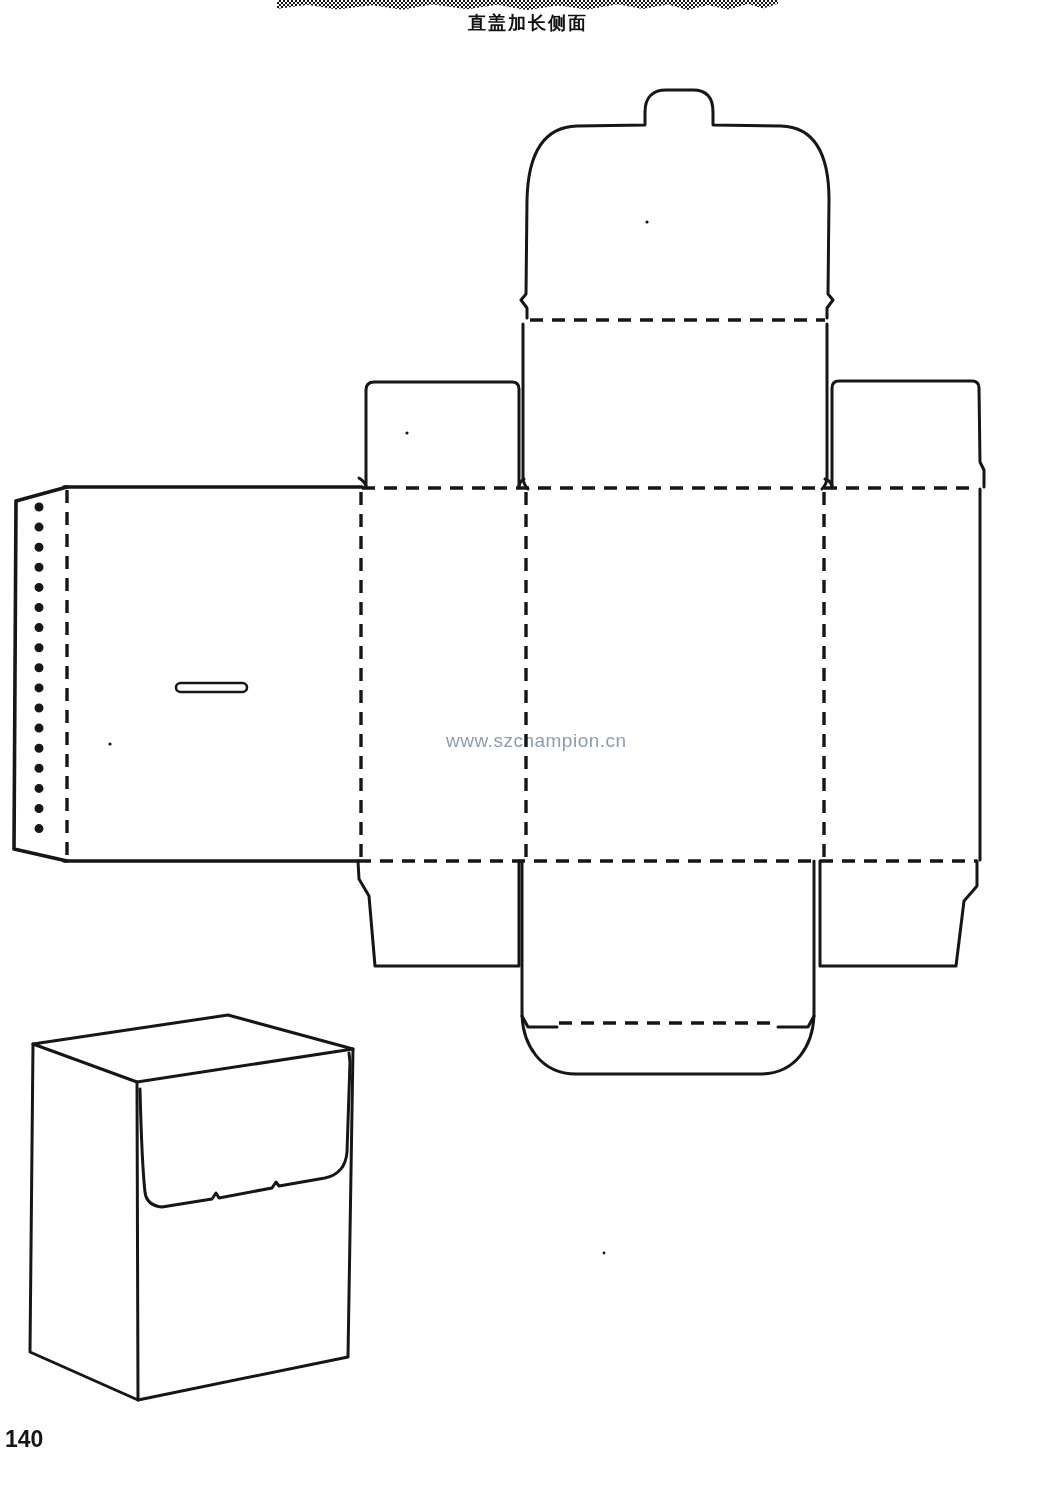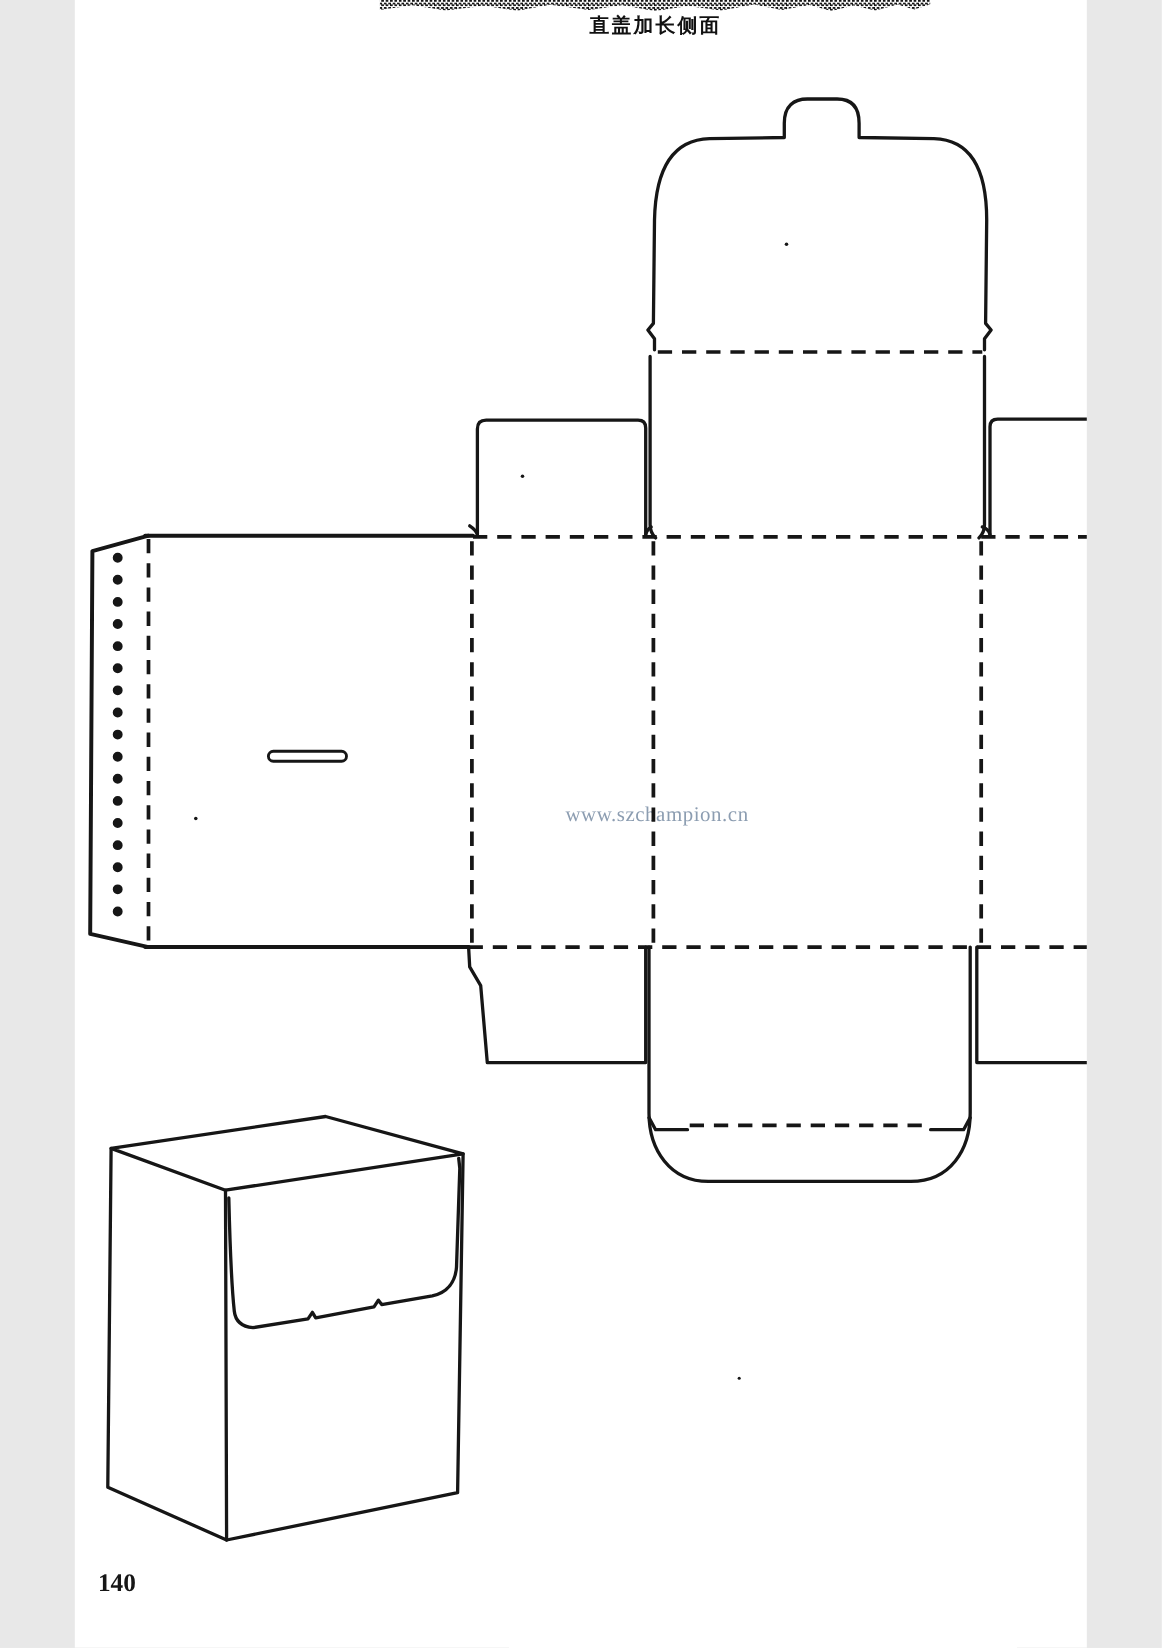--- a/index.html
+++ b/index.html
@@ -1,44 +1,43 @@
 <!DOCTYPE html>
 <html><head>
 <meta charset="utf-8">
 <style>
   html,body{margin:0;padding:0;background:#e8e8e8;}
   .page{
     position:relative;
-    width:888px;height:1498px;
+    width:1056px;height:1498px;
     margin:0 auto;
     background:#ffffff;
     overflow:hidden;
-    font-family:Liberation Serif, serif;
-    padding-left:32px;
+    font-family:Liberation Sans, sans-serif;
   }
   .scan-band{
     position:absolute;left:277px;top:0;width:501px;height:10px;
     background:
       conic-gradient(#161616 25%, transparent 0 50%, #161616 0 75%, transparent 0);
     background-size:4px 4px;
     clip-path:polygon(0 0,100% 0,100% 38%,97% 86%,94% 40%,90% 95%,86% 50%,82% 100%,78% 45%,73% 90%,68% 42%,62% 96%,56% 55%,50% 100%,44% 48%,38% 92%,31% 44%,25% 98%,19% 52%,12% 95%,6% 48%,0 90%);
   }
   .page-title{
     position:absolute;top:11px;left:0;width:1056px;
     text-align:center;
     font-size:18px;font-weight:700;color:#111;
     letter-spacing:2px;
   }
   .watermark{
     position:absolute;left:446px;top:730px;
     font-size:19px;color:#8c9db1;letter-spacing:.5px;
     white-space:nowrap;
   }
   .page-number{
-    position:absolute;left:21px;top:1426px;
+    position:absolute;left:5px;top:1426px;
     font-size:23px;font-weight:700;color:#161616;
   }
   svg.dieline{position:absolute;left:0;top:0;}
   .cut{fill:none;stroke:#161616;stroke-width:3;stroke-linejoin:round;stroke-linecap:round;}
   .cut-thick{fill:none;stroke:#161616;stroke-width:3.6;stroke-linejoin:round;stroke-linecap:round;}
   .fold{fill:none;stroke:#161616;stroke-width:3.4;stroke-dasharray:13 9;stroke-linecap:butt;}
   .slit{fill:#ffffff;stroke:#161616;stroke-width:2.6;}
   .dots{fill:none;stroke:#161616;stroke-width:9;stroke-dasharray:0 20.1;stroke-linecap:round;}
   .speck{fill:#161616;}
 </style>

